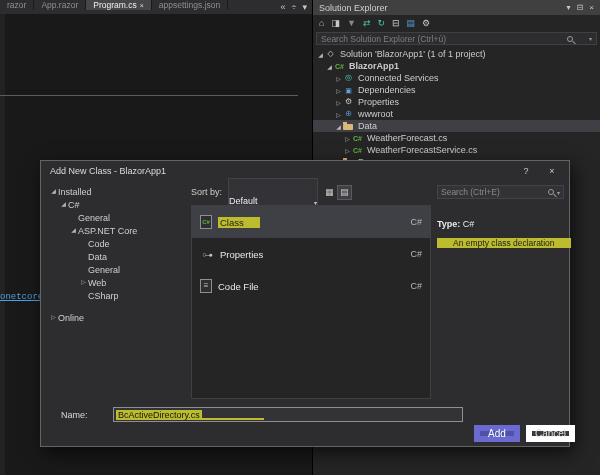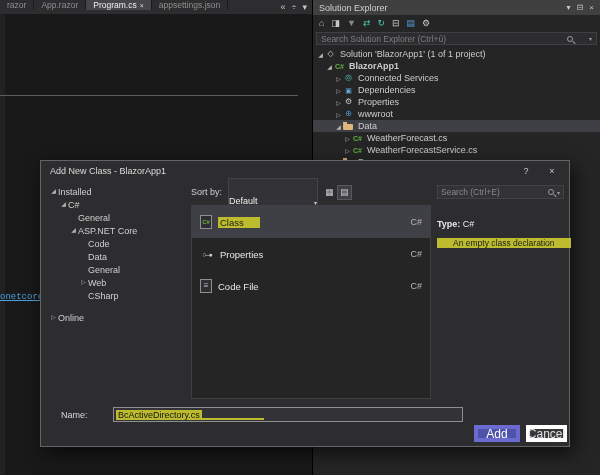--- a/index.html
+++ b/index.html
@@ -81,23 +81,23 @@
   .desc{margin-top:9px;display:inline-block;background:var(--hl);color:#1c1c1c;font-size:8.5px;padding:0 16px;white-space:nowrap}
 
   .mag{width:6px;height:6px;border:1px solid #9a9a9a;border-radius:50%;position:relative;flex:none;display:inline-block}
   .mag::after{content:'';position:absolute;left:4px;top:5px;width:4px;height:1px;background:#9a9a9a;transform:rotate(45deg)}
 
   .nlabel{position:absolute;left:20px;top:249px;color:#d8d8d8}
   .nameinput{position:absolute;left:72px;top:246px;width:350px;height:15px;background:#333337;border:1px solid #8f8f8f;display:flex;align-items:center;padding:0 2px}
   .nameinput .val{background:var(--hl);color:#141414;padding:0 2px}
   .nameinput .ext{height:2px;background:var(--hl);width:62px;align-self:flex-end;margin-bottom:1px}
 
-  .btn{position:absolute;height:17px;font-size:12px;display:flex;align-items:center;justify-content:center;border:4px solid #ffffff;font-family:inherit}
+  .btn{position:absolute;height:17px;font-size:10px;display:flex;align-items:center;justify-content:center;border:6px solid #ffffff;font-family:inherit}
   .btn-add{left:433px;top:264px;width:46px;background:var(--accent);border-color:#6a6ad0;color:#fff}
-  .btn-cancel{left:485px;top:264px;width:41px;background:#38383c;color:#e0e0e0}
+  .btn-cancel{left:485px;top:264px;width:49px;background:#38383c;color:#e0e0e0}
 </style>
 </head>
 <body>
 
 <div class="editor">
   <div class="tabbar">
     <div id="tabs">
         <div class="tab">
           <span>razor</span>
         </div>

